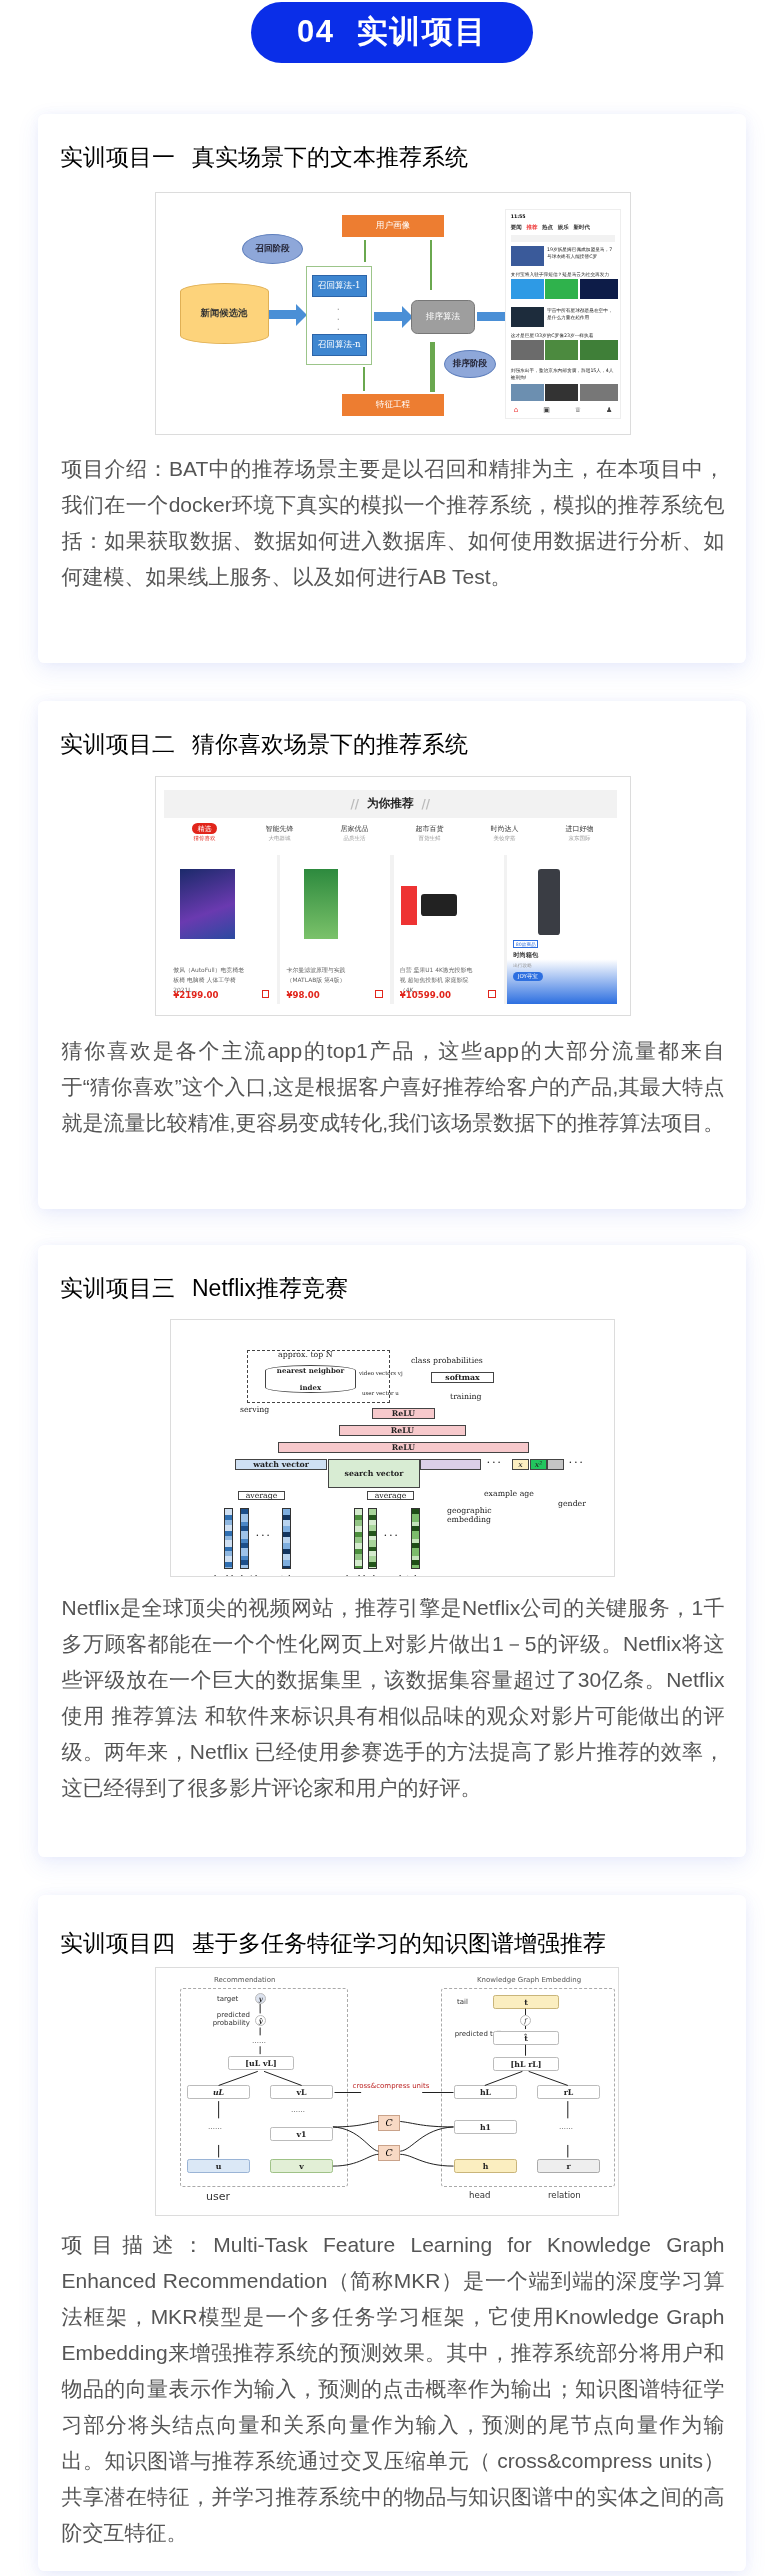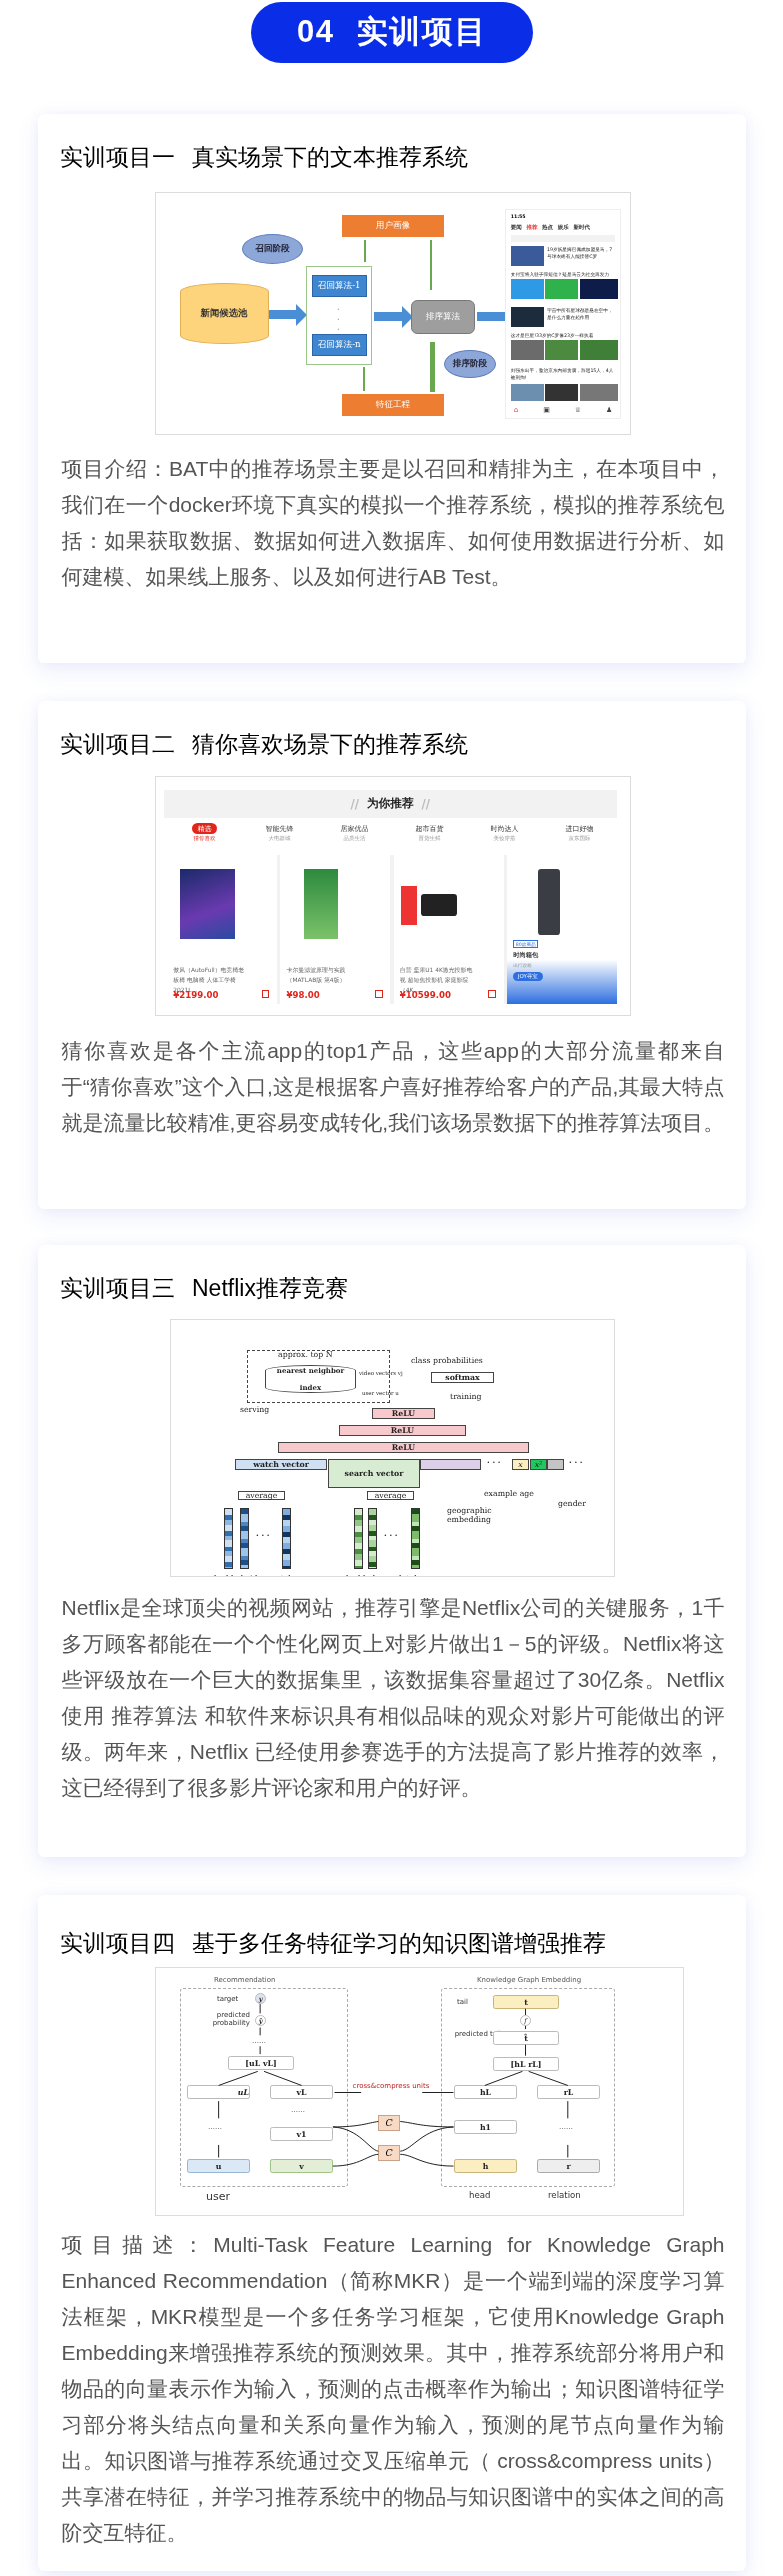--- a/index.html
+++ b/index.html
@@ -279,36 +279,36 @@
   </div>
 
   <div class="card-text" style="top:345px;">Netflix是全球顶尖的视频网站，推荐引擎是Netflix公司的关键服务，1千多万顾客都能在一个个性化网页上对影片做出1－5的评级。Netflix将这些评级放在一个巨大的数据集里，该数据集容量超过了30亿条。Netflix使用 推荐算法 和软件来标识具有相似品味的观众对影片可能做出的评级。两年来，Netflix 已经使用参赛选手的方法提高了影片推荐的效率，这已经得到了很多影片评论家和用户的好评。</div>
 </div>
 
 <div class="card" style="top:1895px;height:676px;">
   <div class="card-title" style="top:33px;">
     <span>实训项目四</span><span class="gap"></span><span>基于多任务特征学习的知识图谱增强推荐</span>
   </div>
 
-  <div class="figure" style="left:117px;top:72px;width:529px;height:249px;">
+  <div class="figure" style="left:117px;top:72px;width:464px;height:249px;">
     <div class="mk" style="left:58px;top:7.8px;color:#555;">Recommendation</div>
     <div class="mk-dash" style="left:23.5px;top:20.4px;width:168px;height:199px;"></div>
     <div class="mk" style="left:61px;top:27px;">target</div>
     <div class="mk-box" style="left:99px;top:25px;width:11px;height:11px;border-radius:50%;background:#dde3ef;font-style:italic;font-size:6.3px;">
         <span>y</span>
       </div>
     <div class="mk" style="left:39px;top:44px;line-height:7.8px;width:55px;text-align:right;">predicted probability</div>
     <div class="mk-box" style="left:99px;top:47px;width:11px;height:11px;border-radius:50%;font-style:italic;font-size:6.3px;">
         <span>ŷ</span>
       </div>
     <div class="mk" style="left:96px;top:69px;">……</div>
     <div class="mk-box" style="left:72px;top:88px;width:66px;height:14px;">
         <span>[uL vL]</span>
       </div>
-    <div class="mk-box" style="left:31px;top:117px;width:63px;height:14px;font-style:italic;justify-content:flex-end;">
+    <div class="mk-box" style="left:31px;top:117px;width:63px;height:14px;font-style:italic;">
         <span>uL</span>
       </div>
     <div class="mk-box" style="left:114px;top:117px;width:63px;height:14px;">
         <span>vL</span>
       </div>
     <div class="mk" style="left:135px;top:138px;">……</div>
     <div class="mk" style="left:52px;top:155px;">……</div>
     <div class="mk-box" style="left:114px;top:159px;width:63px;height:14px;">
         <span>v1</span>
       </div>

